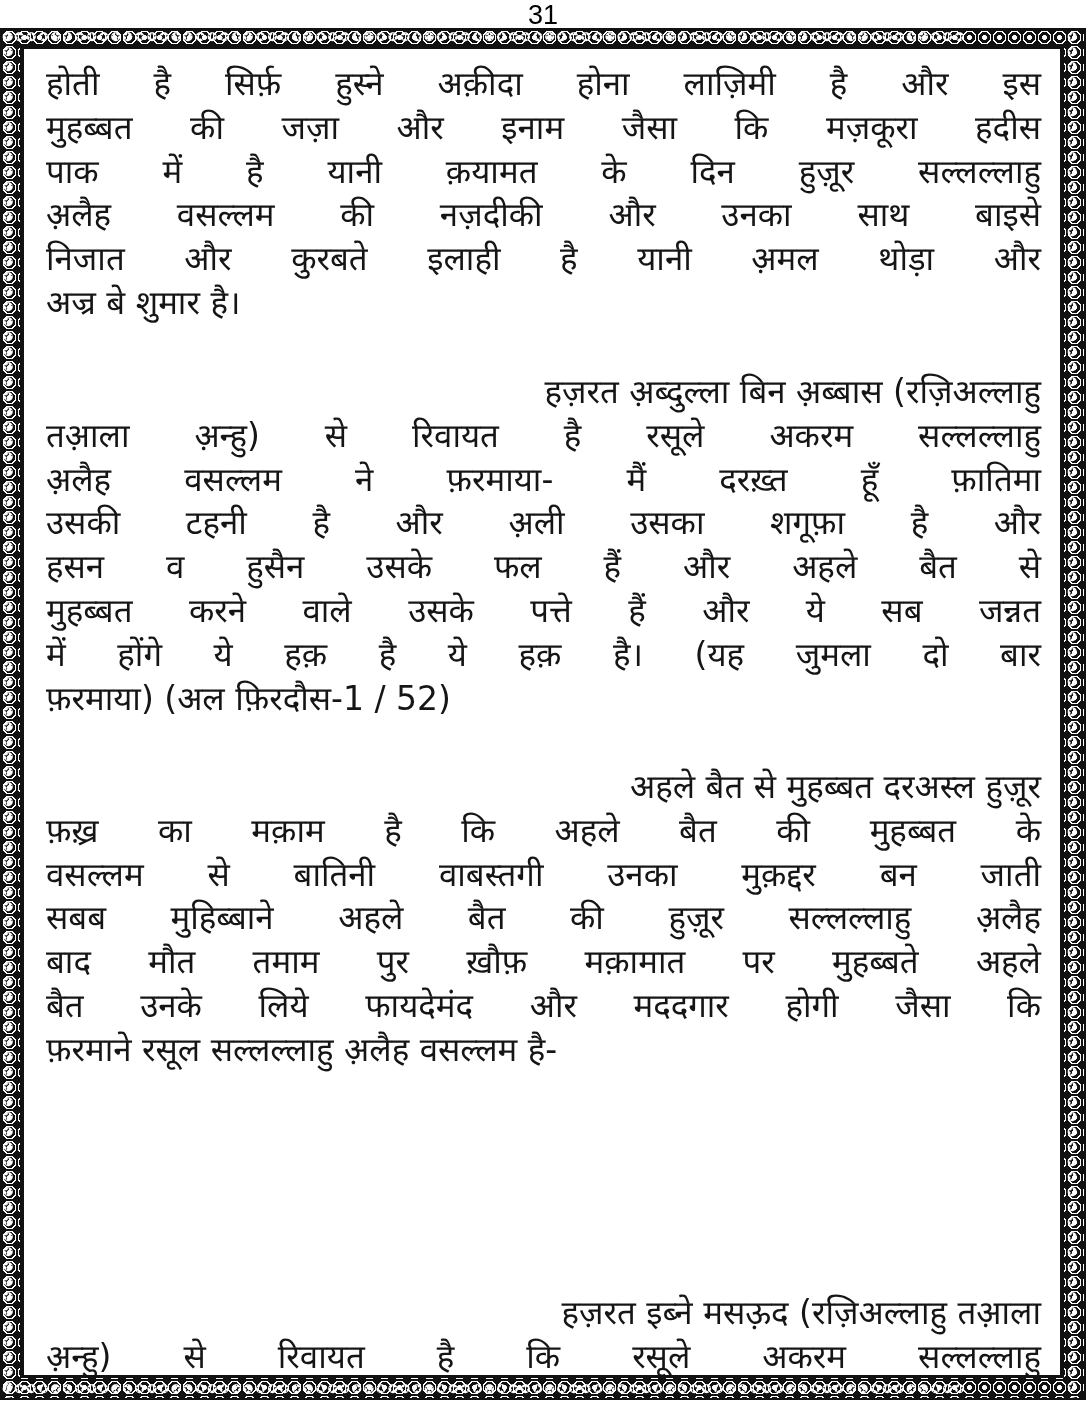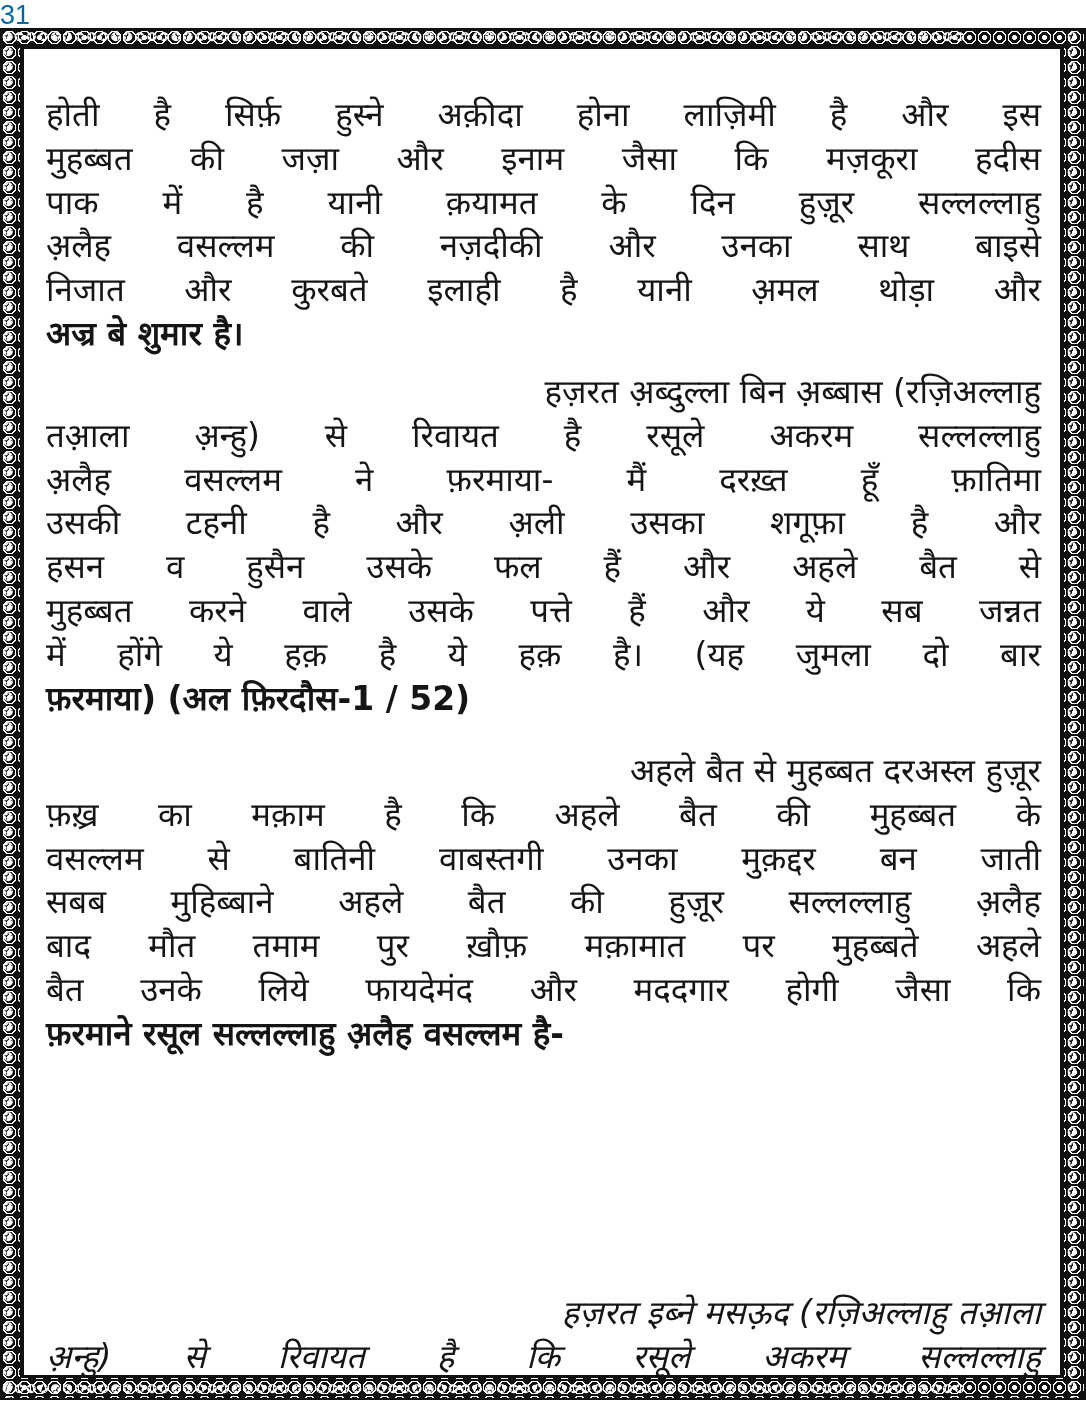--- a/index.html
+++ b/index.html
@@ -1,21 +1,21 @@
 <!DOCTYPE html>
 <html><head>
 <meta charset="utf-8">
 <style>
   html, body { margin: 0; padding: 0; background: #ffffff; }
   body { width: 1086px; height: 1405px; position: relative; overflow: hidden; font-family: "DejaVu Sans", sans-serif; color: #111; }
 
   .page-number {
     position: absolute; top: 0; left: 0; width: 1086px; height: 28px;
-    font-family: "Liberation Sans", sans-serif;
-    font-size: 27px; line-height: 30px; color: #0369a1;
+    text-align: center; font-family: "Liberation Sans", sans-serif;
+    font-size: 27px; line-height: 30px; color: #000000;
   }
 
   .frame {
     position: absolute; left: 0; top: 28px; width: 1086px; height: 1372px;
     box-sizing: border-box; background: #111;
   }
   .star-band {
     position: absolute; inset: 2px;
     background-color: #111;
     background-image:
@@ -41,68 +41,68 @@
     position: absolute; left: 4px; top: 3px; right: 4px; bottom: 3px;
     background: #fff; overflow: hidden;
   }
 
   .text-block {
     position: absolute; left: 22px; width: 995px;
     font-size: 33px; line-height: 43.8px; color: #151515;
     text-align: justify; text-align-last: justify;
   }
   .line { display: block; height: 43.8px; white-space: nowrap; text-align-last: justify; text-align: justify; }
-  .line.last { text-align-last: left; font-weight: bold; }
+  .line.last { text-align-last: left; }
   .line.indent { text-align-last: right; text-align: center; }
 </style>
 </head>
 <body>
 
 <div class="page-number">31</div>
 
 <div class="frame">
   <div class="star-band"></div>
   <div class="star-glyphs-top">✪✪✪✪✪✪✪✪✪✪✪✪✪✪✪✪✪✪✪✪✪✪✪✪✪✪✪✪✪✪✪✪✪✪✪✪✪✪✪✪✪✪✪✪✪✪✪✪✪✪✪✪✪✪✪✪✪✪✪✪✪✪✪✪✪✪✪✪✪✪✪✪✪✪✪✪✪✪✪✪</div>
   <div class="star-glyphs-bottom">✪✪✪✪✪✪✪✪✪✪✪✪✪✪✪✪✪✪✪✪✪✪✪✪✪✪✪✪✪✪✪✪✪✪✪✪✪✪✪✪✪✪✪✪✪✪✪✪✪✪✪✪✪✪✪✪✪✪✪✪✪✪✪✪✪✪✪✪✪✪✪✪✪✪✪✪✪✪✪✪</div>
   <div class="star-glyphs-left">✪✪✪✪✪✪✪✪✪✪✪✪✪✪✪✪✪✪✪✪✪✪✪✪✪✪✪✪✪✪✪✪✪✪✪✪✪✪✪✪✪✪✪✪✪✪✪✪✪✪✪✪✪✪✪✪✪✪✪✪✪✪✪✪✪✪✪✪✪✪✪✪✪✪✪✪✪✪✪✪✪✪✪✪✪✪✪✪✪✪✪✪✪✪✪✪✪✪✪✪</div>
   <div class="star-glyphs-right">✪✪✪✪✪✪✪✪✪✪✪✪✪✪✪✪✪✪✪✪✪✪✪✪✪✪✪✪✪✪✪✪✪✪✪✪✪✪✪✪✪✪✪✪✪✪✪✪✪✪✪✪✪✪✪✪✪✪✪✪✪✪✪✪✪✪✪✪✪✪✪✪✪✪✪✪✪✪✪✪✪✪✪✪✪✪✪✪✪✪✪✪✪✪✪✪✪✪✪✪</div>
 
   <div class="inner-frame">
     <div class="content">
 
-      <div class="text-block" style="top:13px;margin-top:31px;">
+      <div class="text-block" style="top:13px;">
         <span class="line">होती है सिर्फ़ हुस्ने अक़ीदा होना लाज़िमी है और इस</span>
         <span class="line">मुहब्बत की जज़ा और इनाम जैसा कि मज़कूरा हदीस</span>
         <span class="line">पाक में है यानी क़यामत के दिन हुज़ूर सल्लल्लाहु</span>
         <span class="line">अ़लैह वसल्लम की नज़दीकी और उनका साथ बाइसे</span>
         <span class="line">निजात और कुरबते इलाही है यानी अ़मल थोड़ा और</span>
         <span class="line last">अज्र बे शुमार है।</span>
       </div>
 
       <div class="text-block" style="top:321px;">
         <span class="line indent">हज़रत अ़ब्दुल्ला बिन अ़ब्बास (रज़िअल्लाहु</span>
         <span class="line">तआ़ला अ़न्हु) से रिवायत है रसूले अकरम सल्लल्लाहु</span>
         <span class="line">अ़लैह वसल्लम ने फ़रमाया- मैं दरख़्त हूँ फ़ातिमा</span>
         <span class="line">उसकी टहनी है और अ़ली उसका शगूफ़ा है और</span>
         <span class="line">हसन व हुसैन उसके फल हैं और अहले बैत से</span>
         <span class="line">मुहब्बत करने वाले उसके पत्ते हैं और ये सब जन्नत</span>
         <span class="line">में होंगे ये हक़ है ये हक़ है। (यह जुमला दो बार</span>
         <span class="line last">फ़रमाया) (अल फ़िरदौस-1 / 52)</span>
       </div>
 
-      <div class="text-block" style="top:700px;">
+      <div class="text-block" style="top:716px;">
         <span class="line indent">अहले बैत से मुहब्बत दरअस्ल हुज़ूर</span>
         <span class="line">फ़ख़्र का मक़ाम है कि अहले बैत की मुहब्बत के</span>
         <span class="line">वसल्लम से बातिनी वाबस्तगी उनका मुक़द्दर बन जाती</span>
         <span class="line">सबब मुहिब्बाने अहले बैत की हुज़ूर सल्लल्लाहु अ़लैह</span>
         <span class="line">बाद मौत तमाम पुर ख़ौफ़ मक़ामात पर मुहब्बते अहले</span>
         <span class="line">बैत उनके लिये फायदेमंद और मददगार होगी जैसा कि</span>
         <span class="line last">फ़रमाने रसूल सल्लल्लाहु अ़लैह वसल्लम है-</span>
       </div>
 
-      <div class="text-block" style="top:1242px;font-style:italic;">
+      <div class="text-block" style="top:1242px;">
         <span class="line indent">हज़रत इब्ने मसऊ़द (रज़िअल्लाहु तआ़ला</span>
         <span class="line">अ़न्हु) से रिवायत है कि रसूले अकरम सल्लल्लाहु</span>
       </div>
 
     </div>
   </div>
 </div>
 
 </body></html>

